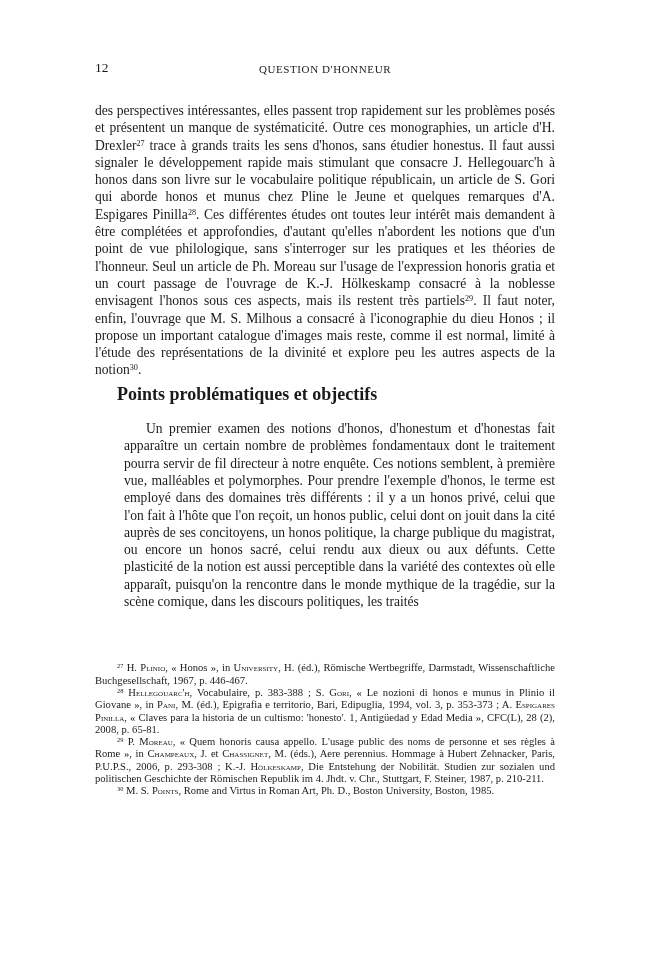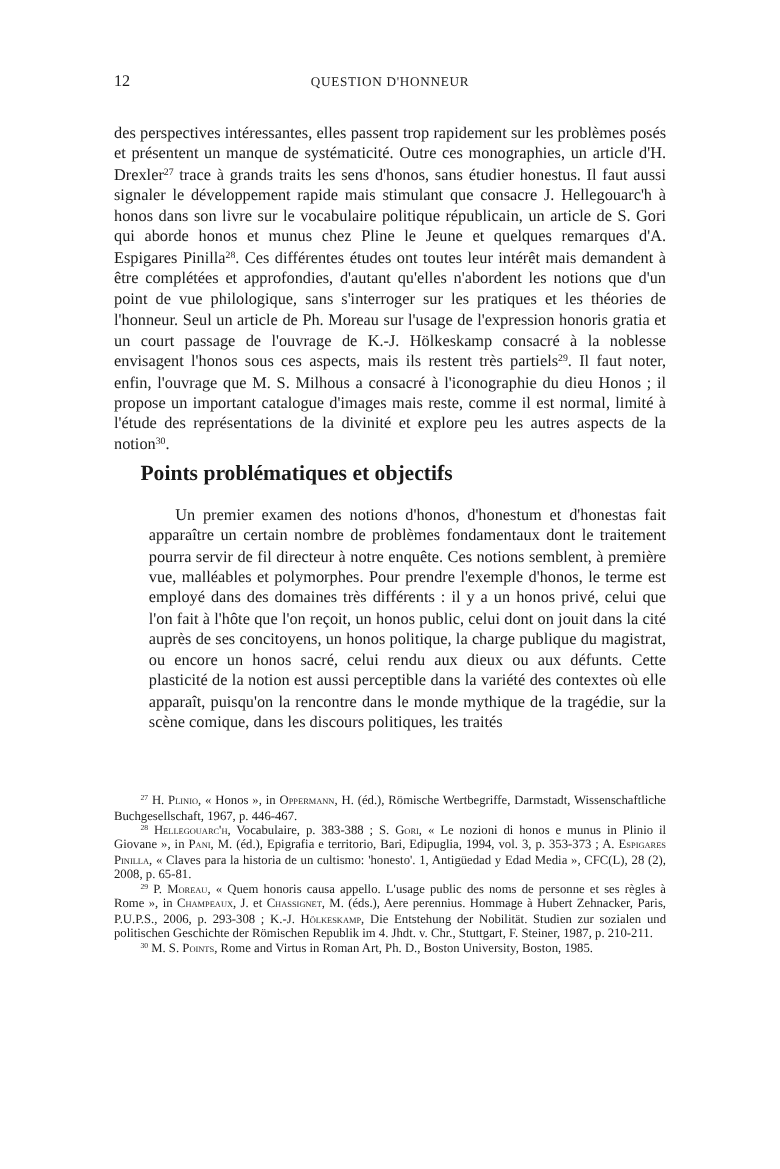--- a/index.html
+++ b/index.html
@@ -48,19 +48,19 @@
     <span class="running-title">QUESTION D'HONNEUR</span>
   </header>
 
   <main class="page-body">
     <p class="para"><span>des perspectives intéressantes, elles passent trop rapidement sur les problèmes posés et présentent un manque de systématicité. Outre ces monographies, un article d'H. Drexler</span><sup>27</sup><span> trace à grands traits les sens d'</span><span class="it">honos</span><span>, sans étudier </span><span class="it">honestus</span><span>. Il faut aussi signaler le développement rapide mais stimulant que consacre J. Hellegouarc'h à </span><span class="it">honos</span><span> dans son livre sur le vocabulaire politique républicain, un article de S. Gori qui aborde </span><span class="it">honos</span><span> et </span><span class="it">munus</span><span> chez Pline le Jeune et quelques remarques d'A. Espigares Pinilla</span><sup>28</sup><span>. Ces différentes études ont toutes leur intérêt mais demandent à être complétées et approfondies, d'autant qu'elles n'abordent les notions que d'un point de vue philologique, sans s'interroger sur les pratiques et les théories de l'honneur. Seul un article de Ph. Moreau sur l'usage de l'expression </span><span class="it">honoris gratia</span><span> et un court passage de l'ouvrage de K.-J. Hölkeskamp consacré à la noblesse envisagent l'</span><span class="it">honos</span><span> sous ces aspects, mais ils restent très partiels</span><sup>29</sup><span>. Il faut noter, enfin, l'ouvrage que M. S. Milhous a consacré à l'iconographie du dieu Honos ; il propose un important catalogue d'images mais reste, comme il est normal, limité à l'étude des représentations de la divinité et explore peu les autres aspects de la notion</span><sup>30</sup><span>.</span></p>
     <h2 class="section-heading">Points problématiques et objectifs</h2>
     <p class="para indent"><span>Un premier examen des notions d'</span><span class="it">honos</span><span>, d'</span><span class="it">honestum</span><span> et d'</span><span class="it">honestas</span><span> fait apparaître un certain nombre de problèmes fondamentaux dont le traitement pourra servir de fil directeur à notre enquête. Ces notions semblent, à première vue, malléables et polymorphes. Pour prendre l'exemple d'</span><span class="it">honos</span><span>, le terme est employé dans des domaines très différents : il y a un </span><span class="it">honos</span><span> privé, celui que l'on fait à l'hôte que l'on reçoit, un </span><span class="it">honos</span><span> public, celui dont on jouit dans la cité auprès de ses concitoyens, un </span><span class="it">honos</span><span> politique, la charge publique du magistrat, ou encore un </span><span class="it">honos</span><span> sacré, celui rendu aux dieux ou aux défunts. Cette plasticité de la notion est aussi perceptible dans la variété des contextes où elle apparaît, puisqu'on la rencontre dans le monde mythique de la tragédie, sur la scène comique, dans les discours politiques, les traités</span></p>
   </main>
 
   <footer class="footnotes">
-    <p class="footnote"><sup>27</sup><span> H. </span><span class="sc">Plinio</span><span>, « </span><span class="it">Honos</span><span> », </span><span class="it">in</span><span> </span><span class="sc">Oppermann</span><span>, H. (éd.), </span><span class="it">Römische Wertbegriffe</span><span>, Darmstadt, Wissenschaftliche Buchgesellschaft, 1967, p. 446-467.</span></p>
+    <p class="footnote"><sup>27</sup><span> H. </span><span class="sc">Plinio</span><span>, « </span><span class="it">Honos</span><span> », </span><span class="it">in</span><span> </span><span class="sc">University</span><span>, H. (éd.), </span><span class="it">Römische Wertbegriffe</span><span>, Darmstadt, Wissenschaftliche Buchgesellschaft, 1967, p. 446-467.</span></p>
     <p class="footnote"><sup>28</sup><span> </span><span class="sc">Hellegouarc'h</span><span>, </span><span class="it">Vocabulaire</span><span>, p. 383-388 ; S. </span><span class="sc">Gori</span><span>, « Le nozioni di </span><span class="it">honos</span><span> e </span><span class="it">munus</span><span> in Plinio il Giovane », </span><span class="it">in</span><span> </span><span class="sc">Pani</span><span>, M. (éd.), </span><span class="it">Epigrafia e territorio</span><span>, Bari, Edipuglia, 1994, vol. 3, p. 353-373 ; A. </span><span class="sc">Espigares Pinilla</span><span>, « Claves para la historia de un cultismo: 'honesto'. 1, Antigüedad y Edad Media », </span><span class="it">CFC(L)</span><span>, 28 (2), 2008, p. 65-81.</span></p>
     <p class="footnote"><sup>29</sup><span> P. </span><span class="sc">Moreau</span><span>, « </span><span class="it">Quem honoris causa appello</span><span>. L'usage public des noms de personne et ses règles à Rome », </span><span class="it">in</span><span> </span><span class="sc">Champeaux</span><span>, J. et </span><span class="sc">Chassignet</span><span>, M. (éds.), Aere perennius. </span><span class="it">Hommage à Hubert Zehnacker</span><span>, Paris, P.U.P.S., 2006, p. 293-308 ; K.-J. </span><span class="sc">Hölkeskamp</span><span>, </span><span class="it">Die Entstehung der Nobilität. Studien zur sozialen und politischen Geschichte der Römischen Republik im 4. Jhdt. v. Chr.</span><span>, Stuttgart, F. Steiner, 1987, p. 210-211.</span></p>
     <p class="footnote"><sup>30</sup><span> M. S. </span><span class="sc">Points</span><span>, </span><span class="it">Rome and Virtus in Roman Art</span><span>, Ph. D., Boston University, Boston, 1985.</span></p>
   </footer>
 
 </div>
 
 </body></html>

